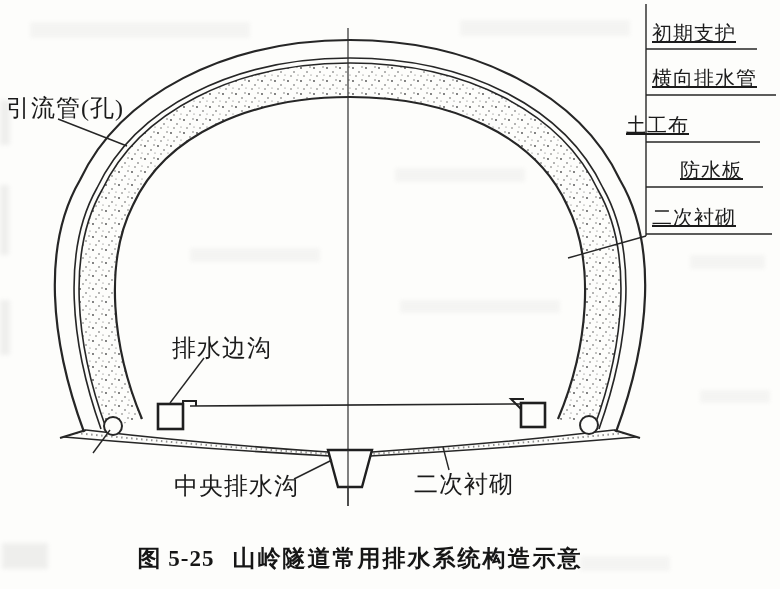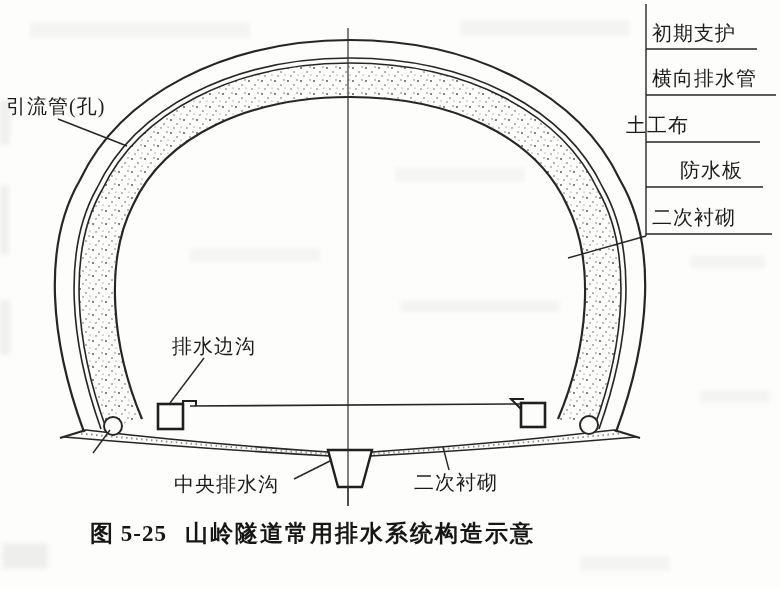--- a/index.html
+++ b/index.html
@@ -4,28 +4,28 @@
 <style>
   html,body{margin:0;padding:0;background:#e8e8e8;}
   #page{
     position:relative;width:780px;height:589px;background:#fdfdfb;
     overflow:hidden;
     font-family:"Liberation Serif","DejaVu Serif",serif;
     color:#1e1e1e;
   }
   #drawing{position:absolute;left:0;top:0;}
   .lbl{
-    position:absolute;font-size:20px;line-height:1.15;
+    position:absolute;font-size:24px;line-height:1.15;
     letter-spacing:1px;white-space:nowrap;color:#1b1b1b;
     font-family:"Liberation Serif","DejaVu Serif",serif;
   }
-  .layer-lbl{font-size:20px;letter-spacing:1px;}
+  .layer-lbl{font-size:20px;letter-spacing:1px;text-decoration:underline;}
   #caption{
-    position:absolute;left:90px;top:518px;width:540px;
-    font-size:23px;font-weight:600;
+    position:absolute;left:90px;top:543px;width:540px;
+    text-align:center;font-size:23px;font-weight:600;
     letter-spacing:2px;color:#161616;
   }
   #caption .cap-num{margin-right:18px;letter-spacing:1px;}
   .ghost{position:absolute;background:#8a8a8a;opacity:.12;filter:blur(2px);border-radius:2px;}
   .ghost.lite{opacity:.07;}
 </style>
 </head>
 <body>
 
 <div id="page">

